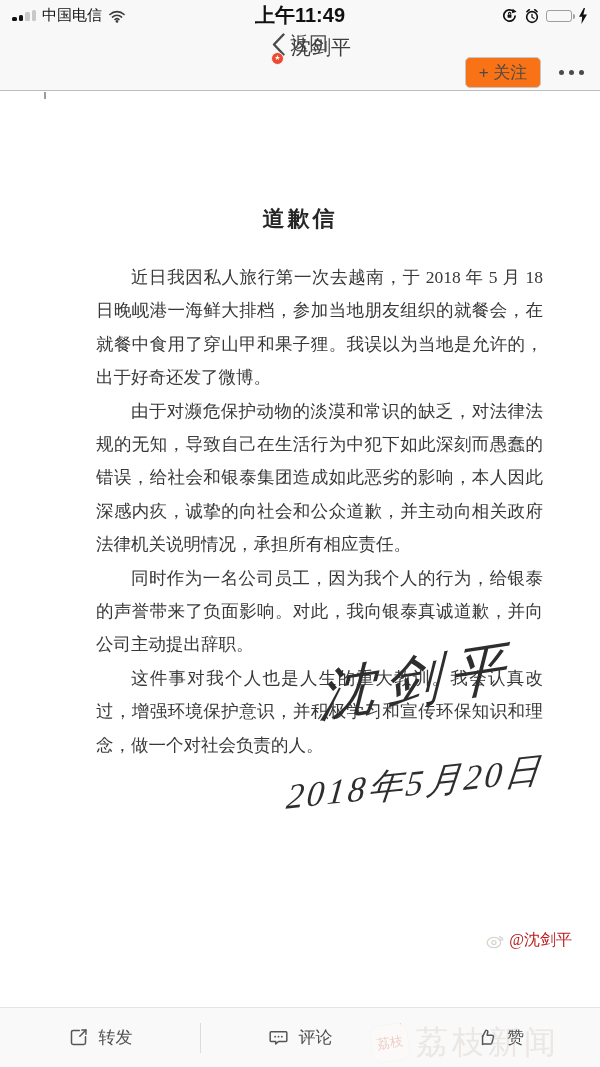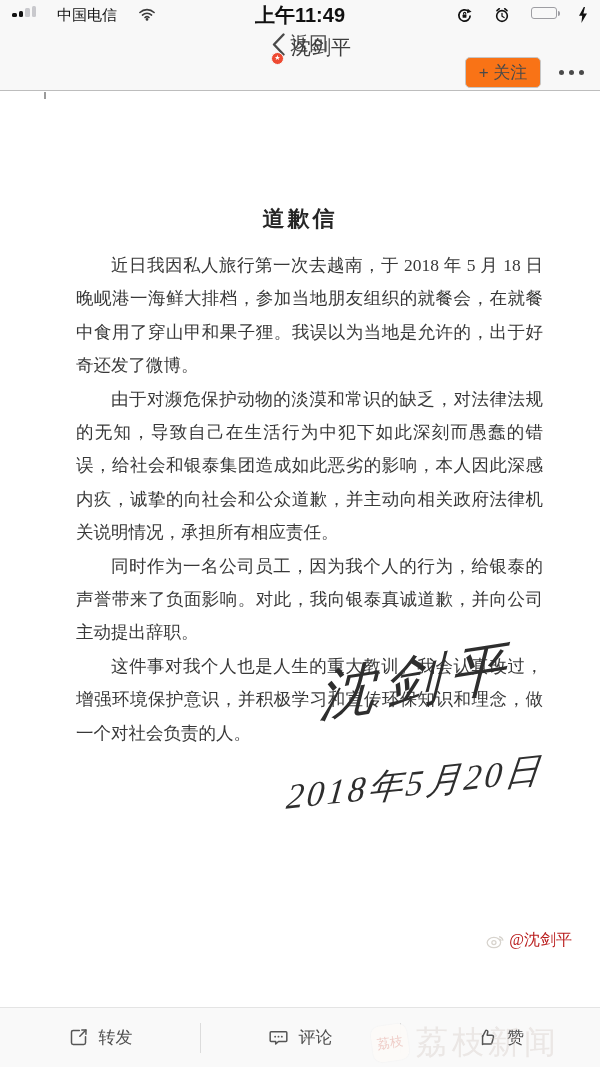--- a/index.html
+++ b/index.html
@@ -3,21 +3,21 @@
 <meta charset="utf-8">
 <style>
   * { margin:0; padding:0; box-sizing:border-box; }
   html,body { width:600px; }
   body { font-family:"Liberation Sans","DejaVu Sans",sans-serif; background:#fff; }
   .screen { position:relative; width:600px; height:1067px; overflow:hidden; background:#fff; }
 
   
   .status-bar { position:absolute; top:0; left:0; right:0; height:31px; background:#f8f8f8;
     display:flex; align-items:center; justify-content:space-between; padding:0 12px; }
-  .sb-left, .sb-right { display:flex; gap:21px; }
+  .sb-left, .sb-right { display:flex; align-items:center; gap:6px; }
   .sb-carrier { font-size:15px; color:#111; }
   .sb-time { position:absolute; left:0; right:0; text-align:center; font-size:20px; font-weight:bold; color:#111; pointer-events:none; }
   .signal-bars { display:flex; align-items:flex-end; gap:2px; height:11px; }
   .signal-bars i { display:block; width:4.5px; border-radius:1.5px; }
   .signal-bars i:nth-child(1){ height:4px; background:#111; }
   .signal-bars i:nth-child(2){ height:6.5px; background:#111; }
   .signal-bars i:nth-child(3){ height:9px; background:#c9c9cd; }
   .signal-bars i:nth-child(4){ height:11px; background:#c9c9cd; }
   .battery { position:relative; width:26px; height:12px; border:1px solid #9e9ea3; border-radius:3px; padding:1px; }
   .battery::after { content:""; position:absolute; right:-4px; top:3px; width:2.5px; height:5px; background:#9e9ea3; border-radius:0 2px 2px 0; }
@@ -38,21 +38,21 @@
   .follow-btn { min-width:76px; height:31px; border:1px solid #c6c6c6; border-radius:5px; background:#f97316;
     color:#4a4a4a; font-size:17px; display:flex; align-items:center; justify-content:center; padding:0 10px; cursor:pointer; }
   .more-btn { display:flex; gap:5px; padding:6px 2px; cursor:pointer; }
   .more-btn i { width:5px; height:5px; border-radius:50%; background:#4a4a4a; display:block; }
 
   
   .content { position:absolute; top:92px; left:0; right:0; bottom:60px; background:#fff; overflow:hidden; }
   .artifact-tick { position:absolute; left:44px; top:0; width:2px; height:7px; background:#9b9b9b; }
   .letter { color:#383838; font-family:"Liberation Serif","DejaVu Serif",serif; }
   .letter-title { padding-top:112px; text-align:center; font-size:22px; font-weight:bold; letter-spacing:3px; color:#262626; }
-  .letter-body { margin-top:15px; padding:0 57px 0 76px; font-size:17.5px; line-height:33.4px; text-align:justify; }
+  .letter-body { margin-top:27px; padding:0 57px 0 96px; font-size:17.5px; line-height:33.4px; text-align:justify; }
   .letter-body p { text-indent:2em; }
   .signature { position:absolute; left:318px; top:552px; font-size:56px; color:#2e2e2e;
     font-family:"Liberation Serif","DejaVu Serif",serif; font-style:italic;
     transform:rotate(-9deg) skewX(-10deg); letter-spacing:10px; white-space:nowrap; }
   .sign-date { position:absolute; left:286px; top:668px; font-size:35px; color:#2e2e2e;
     font-family:"Liberation Serif","DejaVu Serif",serif; font-style:italic;
     transform:rotate(-6deg) skewX(-12deg); letter-spacing:3px; white-space:nowrap; }
   .weibo-watermark { position:absolute; right:28px; top:838px; display:flex; align-items:center; gap:4px;
     color:#b91c1c; font-size:16px; }
 

